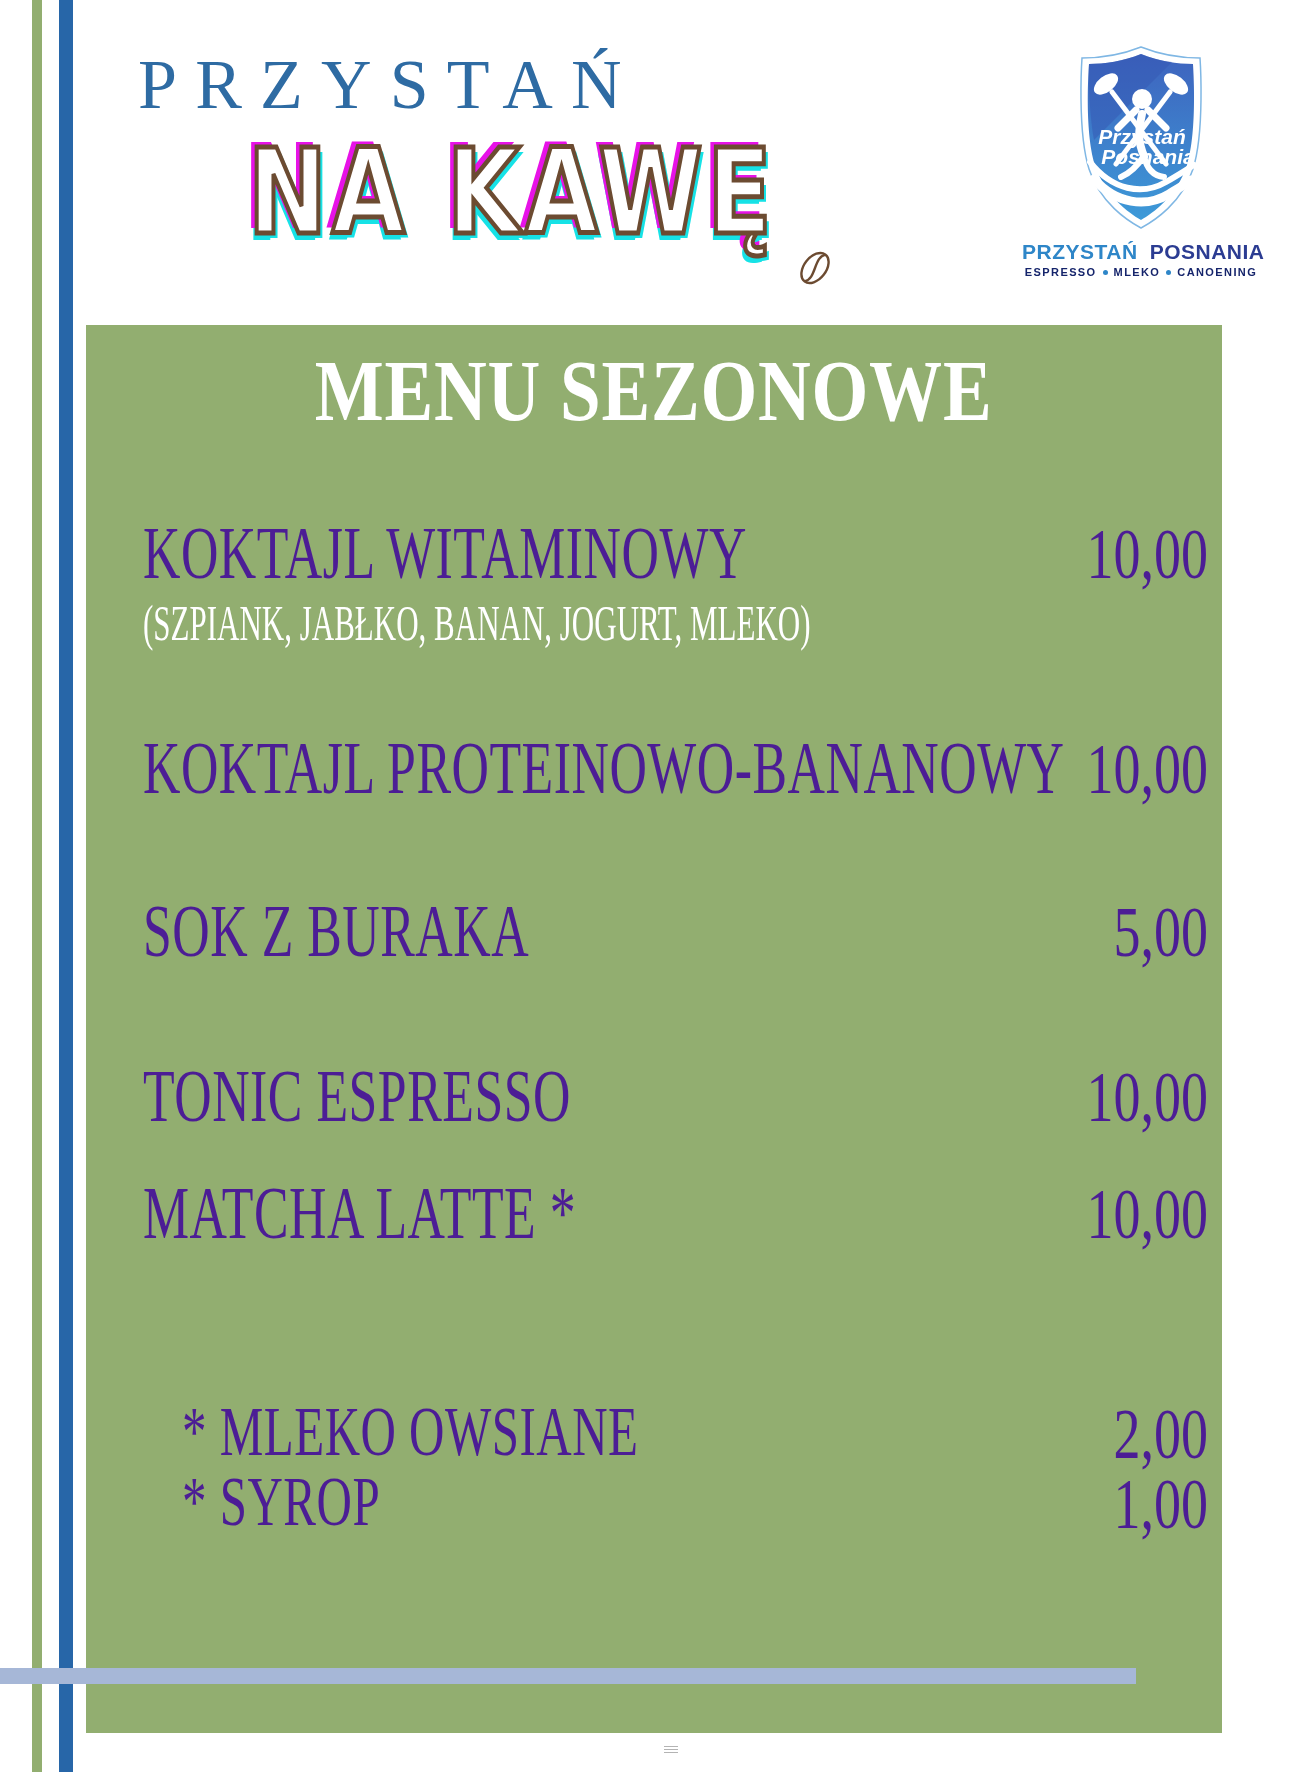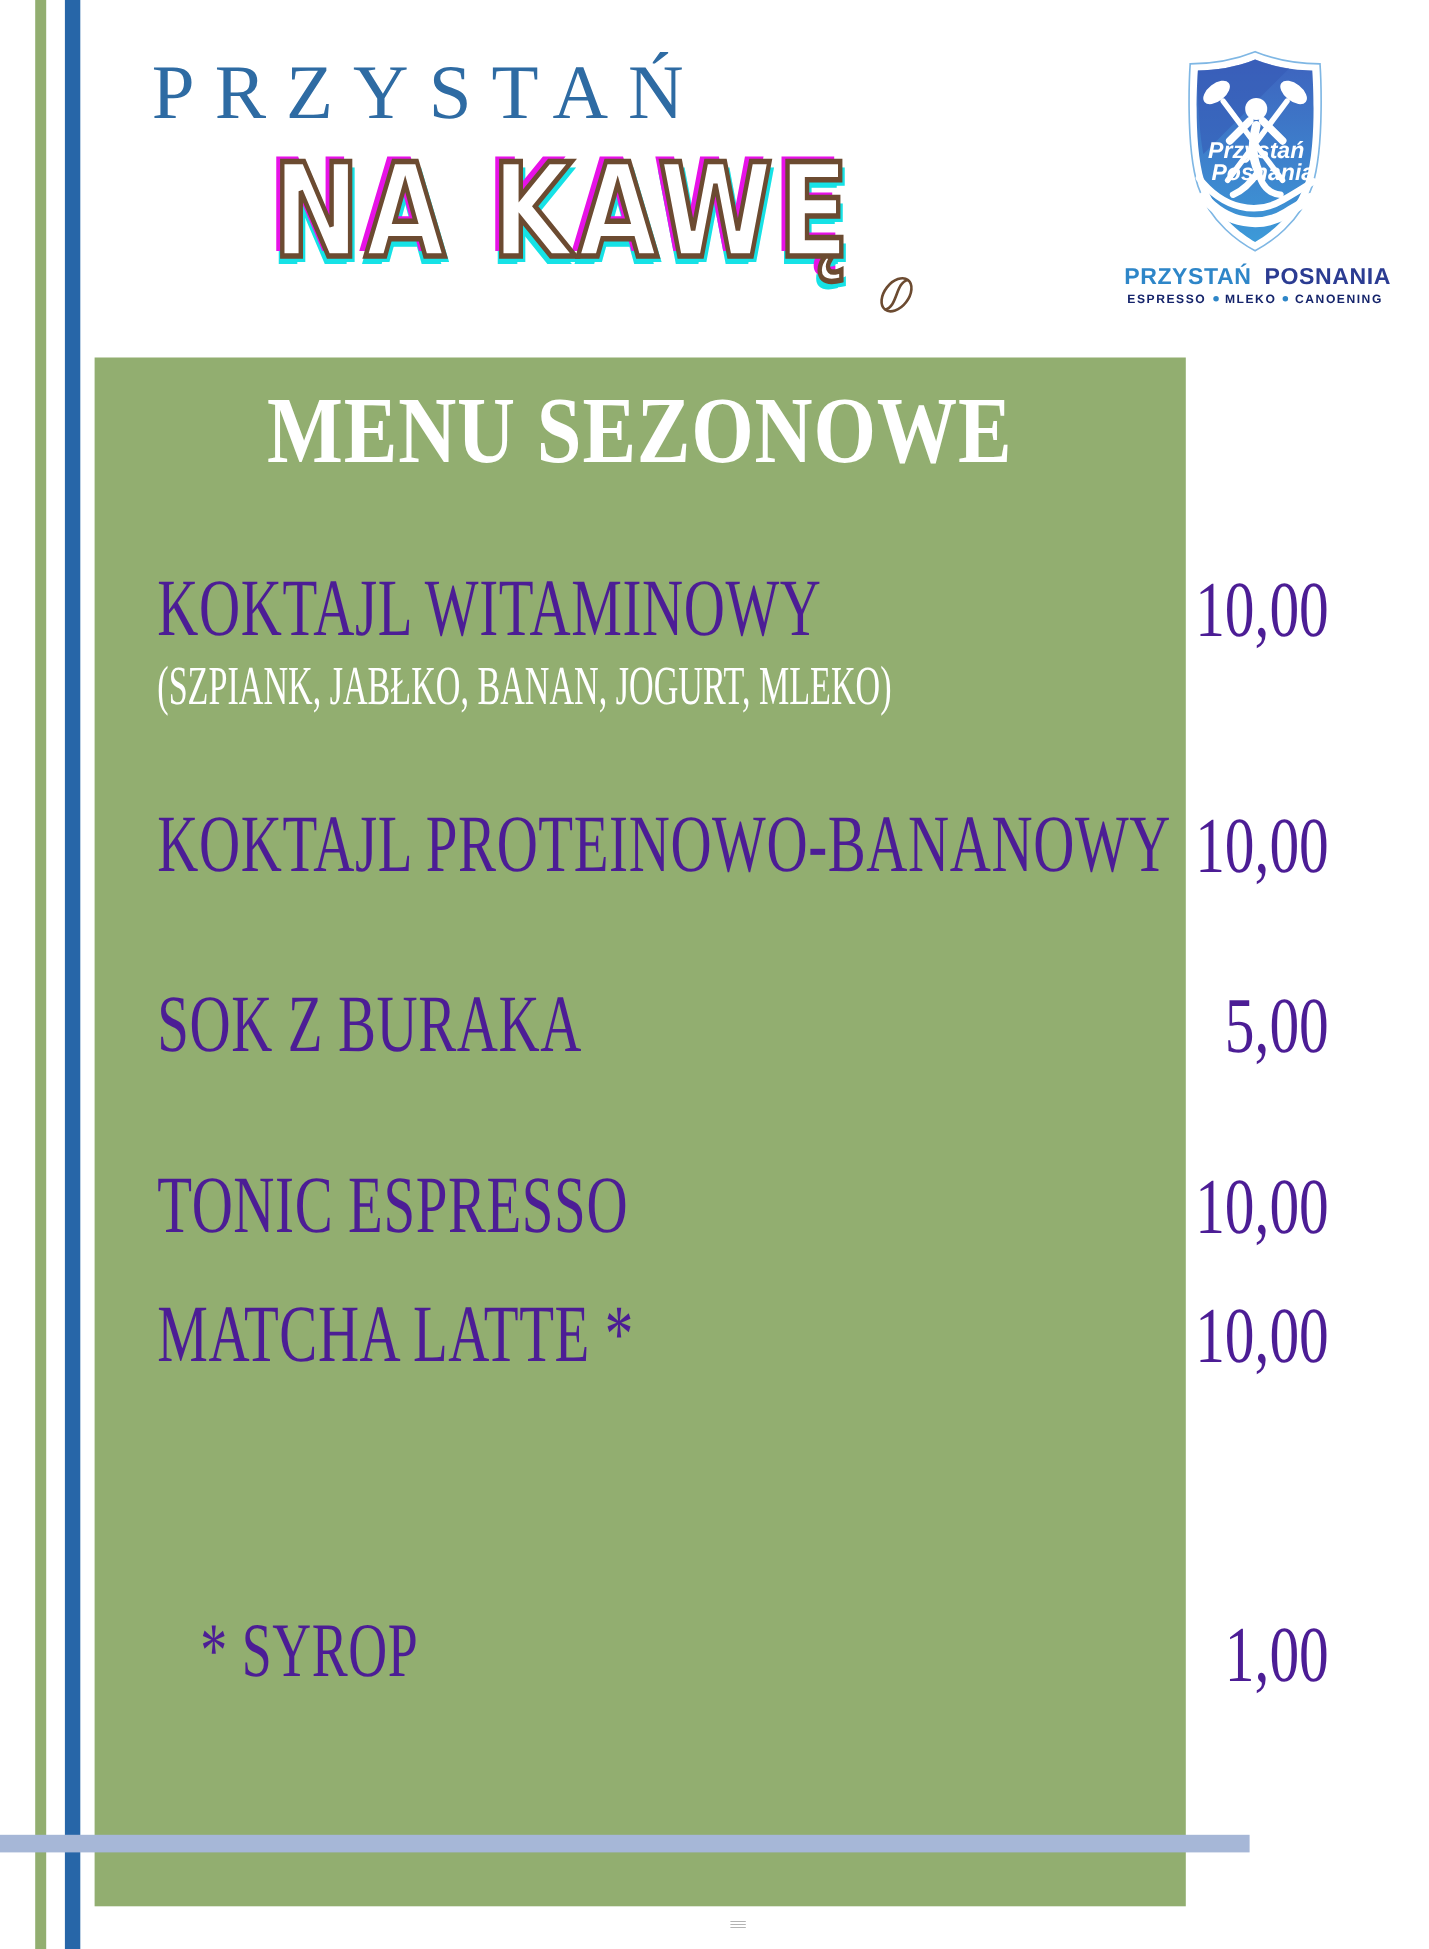--- a/index.html
+++ b/index.html
@@ -27,21 +27,21 @@
   .logo-name{margin-top:8px;font-family:Liberation Sans, sans-serif;
              font-weight:bold;font-size:21px;letter-spacing:0.5px;white-space:nowrap;}
   .logo-name .w1{color:#2E86C8;margin-right:12px;}
   .logo-name .w2{color:#2B3C92;}
   .logo-tagline{margin-top:2px;font-family:"Liberation Sans","DejaVu Sans",sans-serif;
              font-weight:bold;font-size:11px;letter-spacing:1.4px;color:#15246B;white-space:nowrap;}
   .dot{display:inline-block;width:5px;height:5px;border-radius:50%;background:#2E86C8;
        margin:0 6px 1px 6px;vertical-align:middle;}
 
   
-  .panel{position:absolute;left:86px;top:325px;width:992px;height:1408px;background:#92AE70;z-index:1;}
+  .panel{position:absolute;left:86px;top:325px;width:1136px;height:1408px;background:#92AE70;z-index:1;}
   .menu-title{position:absolute;top:23px;left:0;width:100%;text-align:center;color:#fff;}
   .menu-title span{display:inline-block;transform:scaleX(0.85);transform-origin:center top;
         font-size:86px;line-height:1;font-weight:bold;letter-spacing:0.01em;white-space:nowrap;}
   .row{position:absolute;left:57px;width:1065px;height:90px;color:#4c1d95;}
   .row .lbl{position:absolute;left:0;top:0;font-size:74px;line-height:1.05;white-space:nowrap;
         transform:scaleX(0.70);transform-origin:left top;letter-spacing:0.01em;}
   .row .prc{position:absolute;right:0;top:2px;font-size:72px;line-height:1.05;white-space:nowrap;
         transform:scaleX(0.75);transform-origin:right top;}
   .row.extra{left:96px;width:1026px;}
   .row.extra .lbl{font-size:70px;}
@@ -141,20 +141,24 @@
     <div class="row" style="top:733px;">
       <div class="lbl">TONIC ESPRESSO</div>
       <div class="prc">10,00</div>
     </div>
 
     <div class="row" style="top:850px;">
       <div class="lbl">MATCHA LATTE *</div>
       <div class="prc">10,00</div>
     </div>
 
+    <div class="row extra" style="top:1070px;">
+      <div class="lbl">* MLEKO OWSIANE</div>
+      <div class="prc">2,00</div>
+    </div>
 
     <div class="row extra" style="top:1140px;">
       <div class="lbl">* SYROP</div>
       <div class="prc">1,00</div>
     </div>
   </div>
 
   <div class="stripe-h"></div>
   <div class="micro"></div>
 

